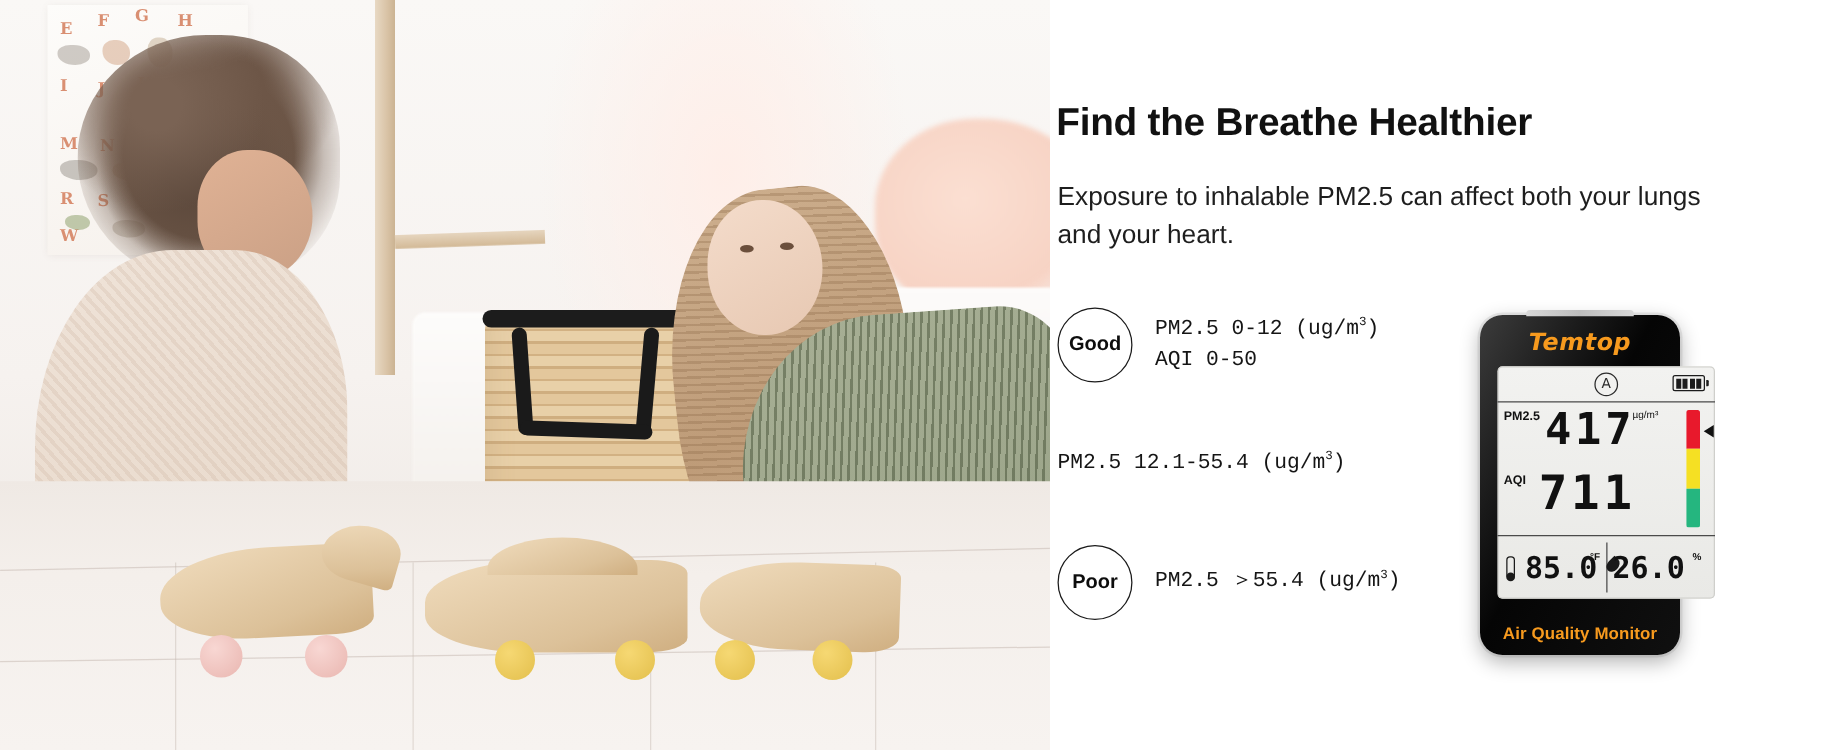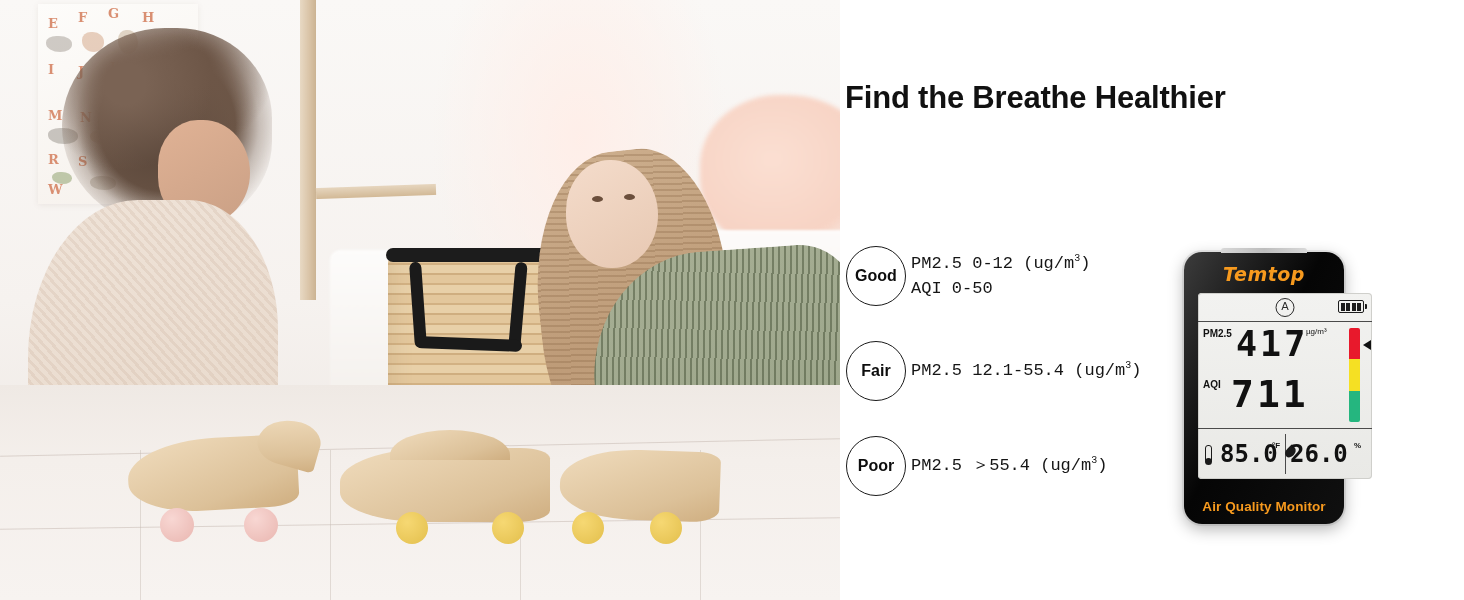--- a/index.html
+++ b/index.html
@@ -216,21 +216,21 @@
     font-size: 31px; font-weight: bold; color: #111; letter-spacing: -.2px;
     white-space: nowrap;
   }
   .subtext {
     position: absolute; left: 6px; top: 143px; width: 530px;
     font-size: 21px; color: #1e1e1e; line-height: 1.42;
   }
 
   .legend { position: absolute; left: 6px; top: 247px; width: 360px; }
   .legend-row {
-    display: flex; align-items: center; gap: 5px; height: 58px;
+    display: flex; align-items: center; gap: 18px; height: 58px;
     margin-bottom: 37px;
   }
   .badge {
     flex: 0 0 auto;
     width: 58px; height: 58px; border-radius: 50%;
     border: 1.6px solid #1a1a1a;
     display: flex; align-items: center; justify-content: center;
     font-size: 16px; font-weight: bold; color: #0d0d0d;
     background: transparent;
   }
@@ -431,33 +431,33 @@
     <div class="dino" style="left:560px; top:450px; width:160px; height:70px;
          border-radius:50% 14% 18% 44%; transform:rotate(2deg);"></div>
     <div class="wheel" style="left:572px; top:512px; width:32px; height:32px;
          background:radial-gradient(circle at 35% 32%, #f6d873, #e3bf4c);"></div>
     <div class="wheel" style="left:650px; top:512px; width:32px; height:32px;
          background:radial-gradient(circle at 35% 32%, #f6d873, #e3bf4c);"></div>
   </div>
 
   <div class="content">
     <div class="headline">Find the Breathe Healthier</div>
+    <div class="subtext">Exposure to inhalable PM2.5 can affect both your lungs and your heart.</div>
 
     <div class="legend">
 
       <div class="legend-row">
         <div class="badge">Good</div>
         <div class="legend-text">
           <div><span>PM2.5 0-12 (ug/m</span><sup>3</sup><span>)</span></div>
           <div>AQI 0-50</div>
         </div>
       </div>
 
       <div class="legend-row">
-        <div class="badge">Fair</div>
         <div class="legend-text">
           <div><span>PM2.5 12.1-55.4 (ug/m</span><sup>3</sup><span>)</span></div>
         </div>
       </div>
 
       <div class="legend-row">
         <div class="badge">Poor</div>
         <div class="legend-text">
           <div><span>PM2.5 ＞55.4 (ug/m</span><sup>3</sup><span>)</span></div>
         </div>

